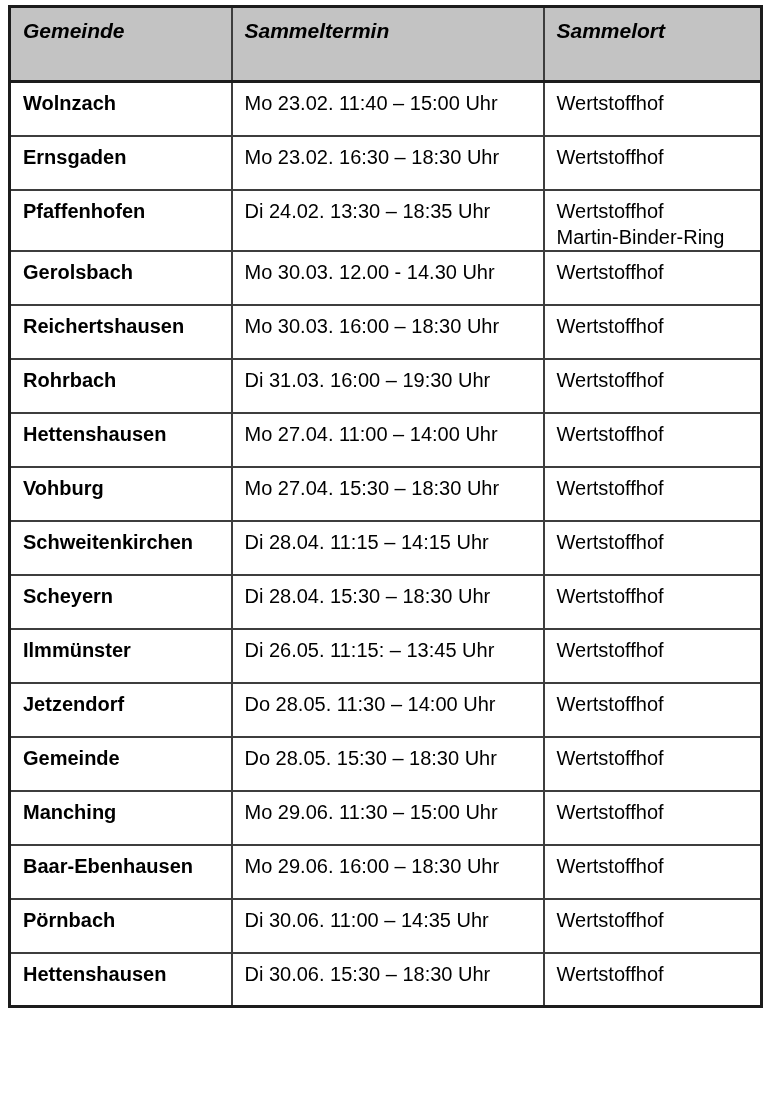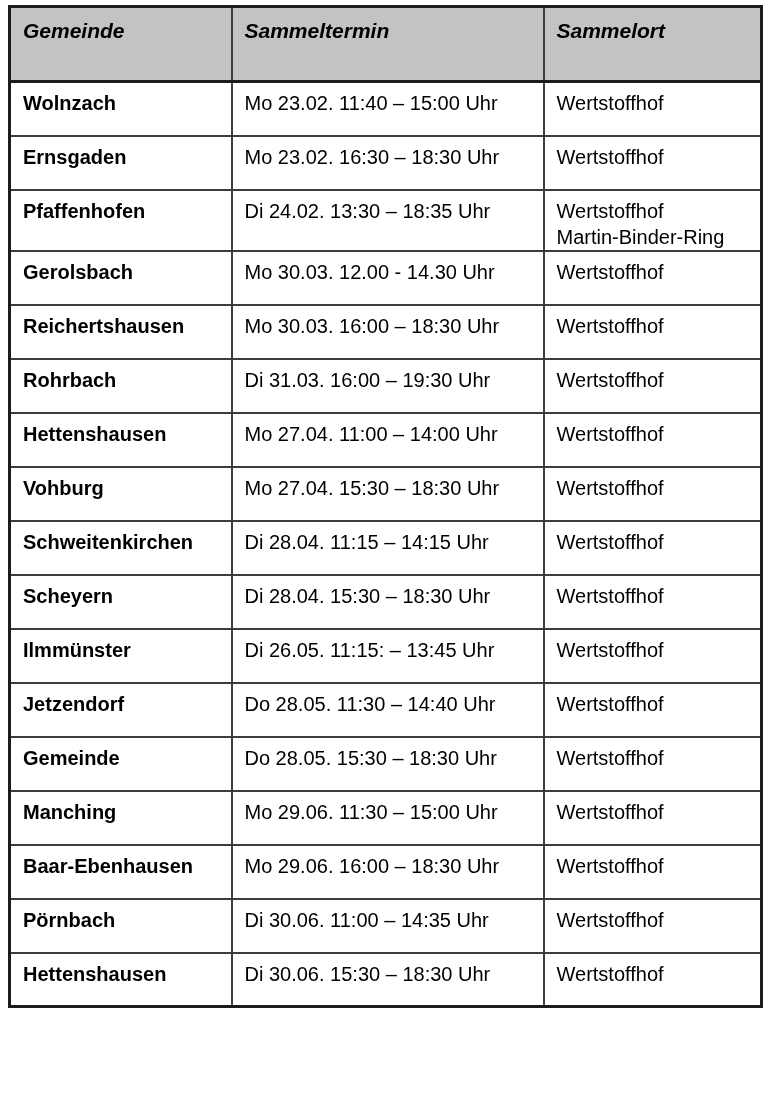--- a/index.html
+++ b/index.html
@@ -148,21 +148,21 @@
         </tr>
         <tr>
           <td class="cell-gemeinde">Ilmmünster</td>
           <td class="cell-termin">Di 26.05. 11:15: – 13:45 Uhr</td>
           <td class="cell-ort">
             <span class="ort-line">Wertstoffhof</span>
           </td>
         </tr>
         <tr>
           <td class="cell-gemeinde">Jetzendorf</td>
-          <td class="cell-termin">Do 28.05. 11:30 – 14:40 Uhr</td>
+          <td class="cell-termin">Do 28.05. 11:30 – 14:00 Uhr</td>
           <td class="cell-ort">
             <span class="ort-line">Wertstoffhof</span>
           </td>
         </tr>
         <tr>
           <td class="cell-gemeinde">Gemeinde</td>
           <td class="cell-termin">Do 28.05. 15:30 – 18:30 Uhr</td>
           <td class="cell-ort">
             <span class="ort-line">Wertstoffhof</span>
           </td>

